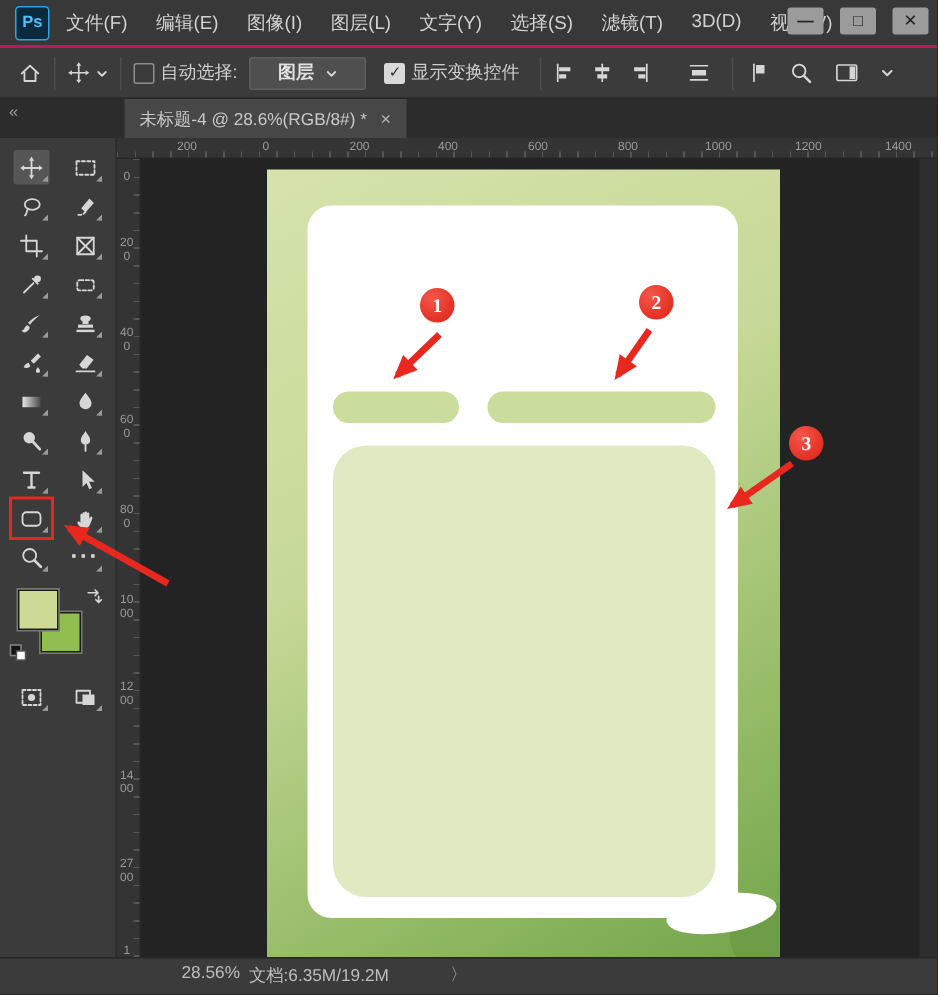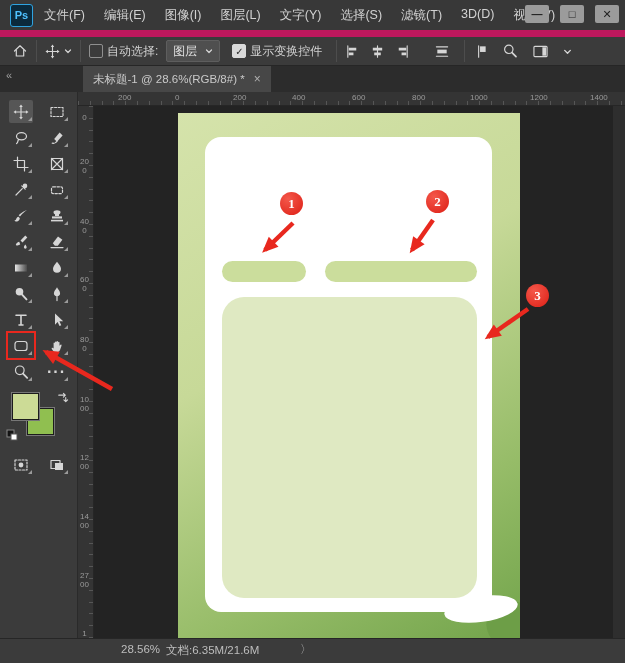--- a/index.html
+++ b/index.html
@@ -12,29 +12,29 @@
   .pslogo{width:21px;height:21px;margin:0 11px 0 10px;background:#0b2a3d;border:1px solid #2fa3e0;
           border-radius:3px;color:#4fc1ff;font-size:11px;font-weight:bold;display:flex;
           align-items:center;justify-content:center;}
   .menus{display:flex;gap:19px;font-size:12.5px;color:#d2d2d2;}
   .menus span{cursor:default;}
   .wincontrols{position:absolute;right:6px;top:5px;display:flex;gap:11px;}
   .winbtn{width:24px;height:18px;background:#9b9b9b;border-radius:2px;color:#222;
           font-size:11px;line-height:18px;text-align:center;font-weight:bold;}
   
   .optionsbar{position:absolute;left:0;top:30px;width:625px;height:36px;background:#3b3b3b;
-              border-top:7px solid #be185d;border-bottom:1px solid #262626;display:flex;
+              border-top:2px solid #be185d;border-bottom:1px solid #262626;display:flex;
               align-items:center;font-size:12px;box-sizing:border-box;}
   .obar-sep{width:1px;height:22px;background:#4d4d4d;margin:0 8px;}
   .obar-item{display:flex;align-items:center;gap:4px;}
   .chk{width:12px;height:12px;border:1px solid #8f8f8f;border-radius:2px;background:transparent;
        display:inline-flex;align-items:center;justify-content:center;font-size:10px;color:#2b2b2b;}
   .chk.on{background:#d9d9d9;border-color:#d9d9d9;font-weight:bold;}
   .dd{background:#4f4f4f;border:1px solid #5e5e5e;border-radius:2px;height:20px;display:flex;
-      align-items:center;gap:8px;padding:0 6px;color:#e0e0e0;}
+      align-items:center;gap:8px;padding:0 18px;color:#e0e0e0;font-weight:bold;}
   .ic{stroke:#d6d6d6;fill:none;stroke-width:1.2;stroke-linecap:round;stroke-linejoin:round;}
   .ic .f{fill:#d6d6d6;stroke:none;}
   
   .tabbar{position:absolute;left:0;top:66px;width:625px;height:26px;background:#2c2c2c;}
   .collapse{position:absolute;left:6px;top:3px;font-size:11px;color:#a0a0a0;}
   .doctab{position:absolute;left:83px;top:0;height:26px;background:#474747;display:flex;
           align-items:center;gap:9px;padding:0 10px;font-size:11.5px;color:#c9c9c9;}
   .doctab .close{color:#b0b0b0;font-size:12px;}
   
   .main{position:absolute;left:0;top:92px;width:625px;height:546px;background:#232323;overflow:hidden;}
@@ -185,21 +185,21 @@
         </svg>
       <svg class="ic" width="9" height="9" viewBox="0 0 8 8">
           <path d="M1.5 3l2.5 2.5L6.5 3"></path>
         </svg>
     </div>
   </div>
 
   <div class="tabbar">
     <span class="collapse">«</span>
     <div class="doctab">
-      <span>未标题-1 @ 28.6%(RGB/8#) *</span>
+      <span>未标题-4 @ 28.6%(RGB/8#) *</span>
       <span class="close">×</span>
     </div>
   </div>
 
   <div class="main">
 
     <div class="hruler">
       <div class="ticks"></div>
       <span class="hlabel" style="left:40px">200</span>
       <span class="hlabel" style="left:97px">0</span>
@@ -403,17 +403,17 @@
       </defs>
       <line x1="293" y1="131" x2="265" y2="158" stroke="#e8281e" stroke-width="4.5" marker-end="url(#ah)"></line>
       <line x1="433" y1="128" x2="412" y2="158" stroke="#e8281e" stroke-width="4.5" marker-end="url(#ah)"></line>
       <line x1="528" y1="217" x2="488" y2="245" stroke="#e8281e" stroke-width="4.5" marker-end="url(#ah)"></line>
       <line x1="112" y1="297" x2="46" y2="260" stroke="#e8281e" stroke-width="4.5" marker-end="url(#ah)"></line>
     </svg>
   </div>
 
   <div class="statusbar">
     <span class="zoomfield">28.56%</span>
-    <span class="docinfo">文档:6.35M/21.6M</span>
+    <span class="docinfo">文档:6.35M/19.2M</span>
     <span class="expand">〉</span>
   </div>
 
 </div>
 
 </body></html>

